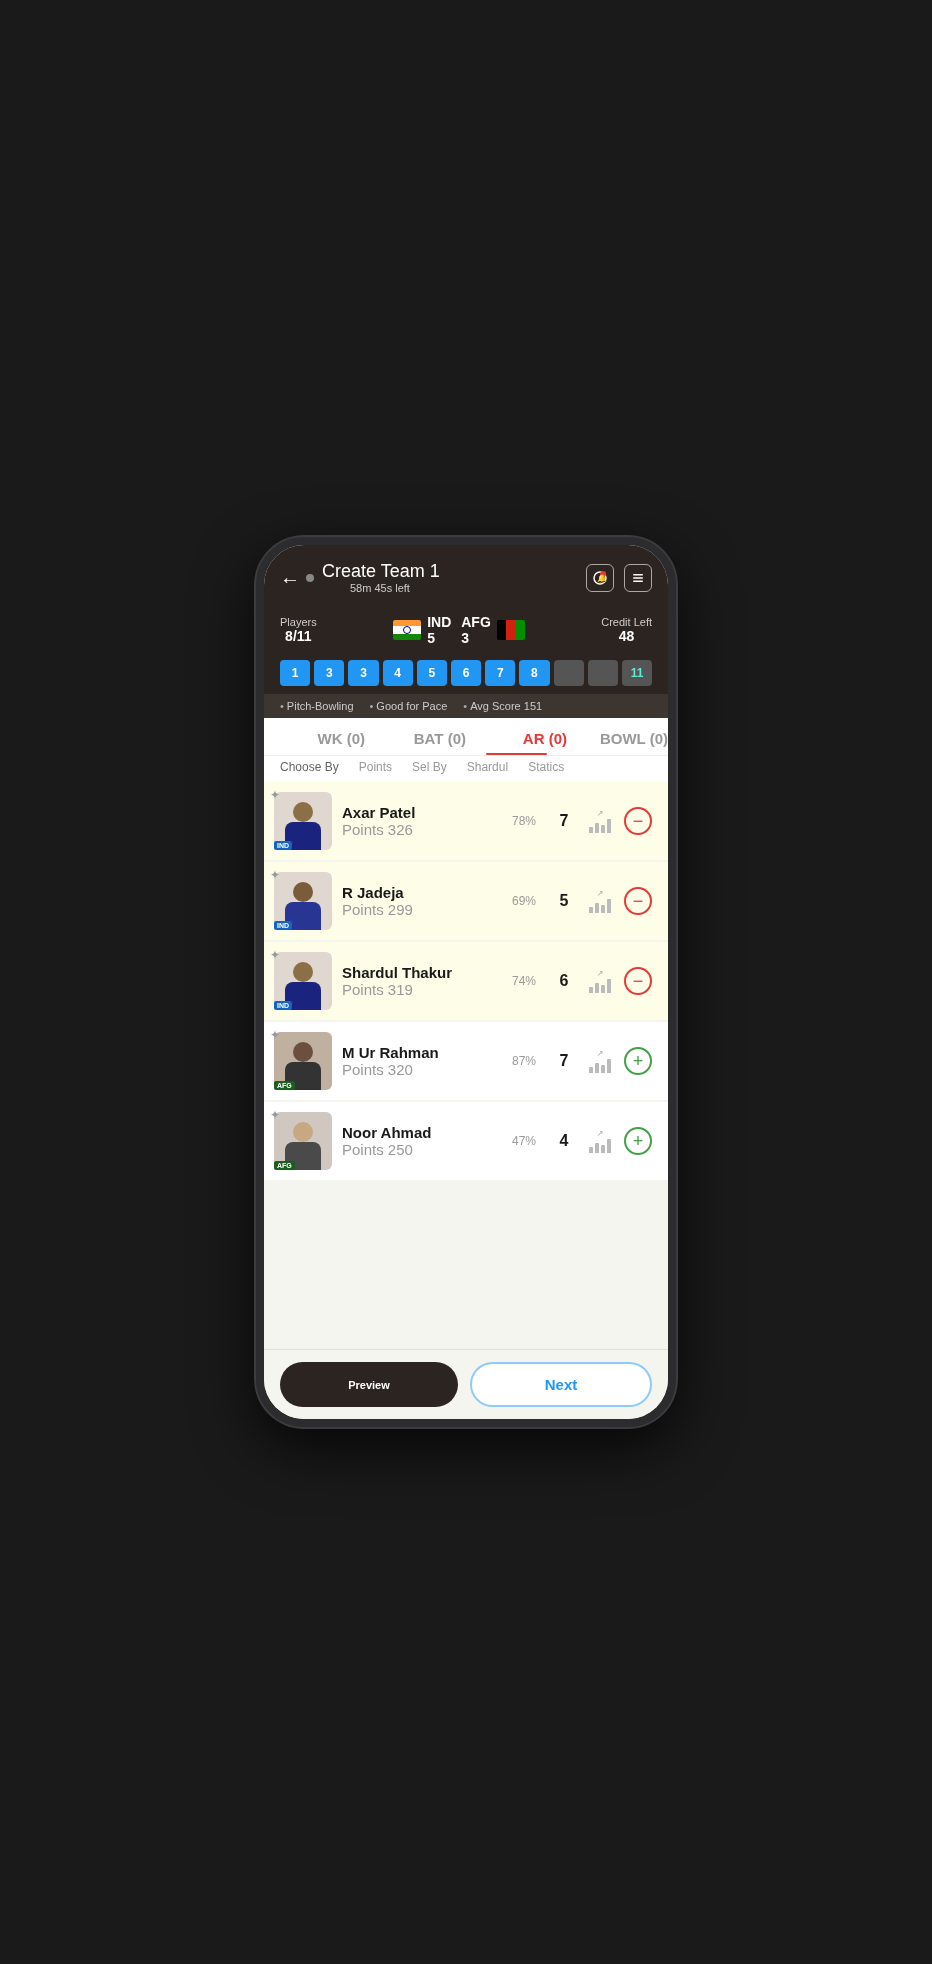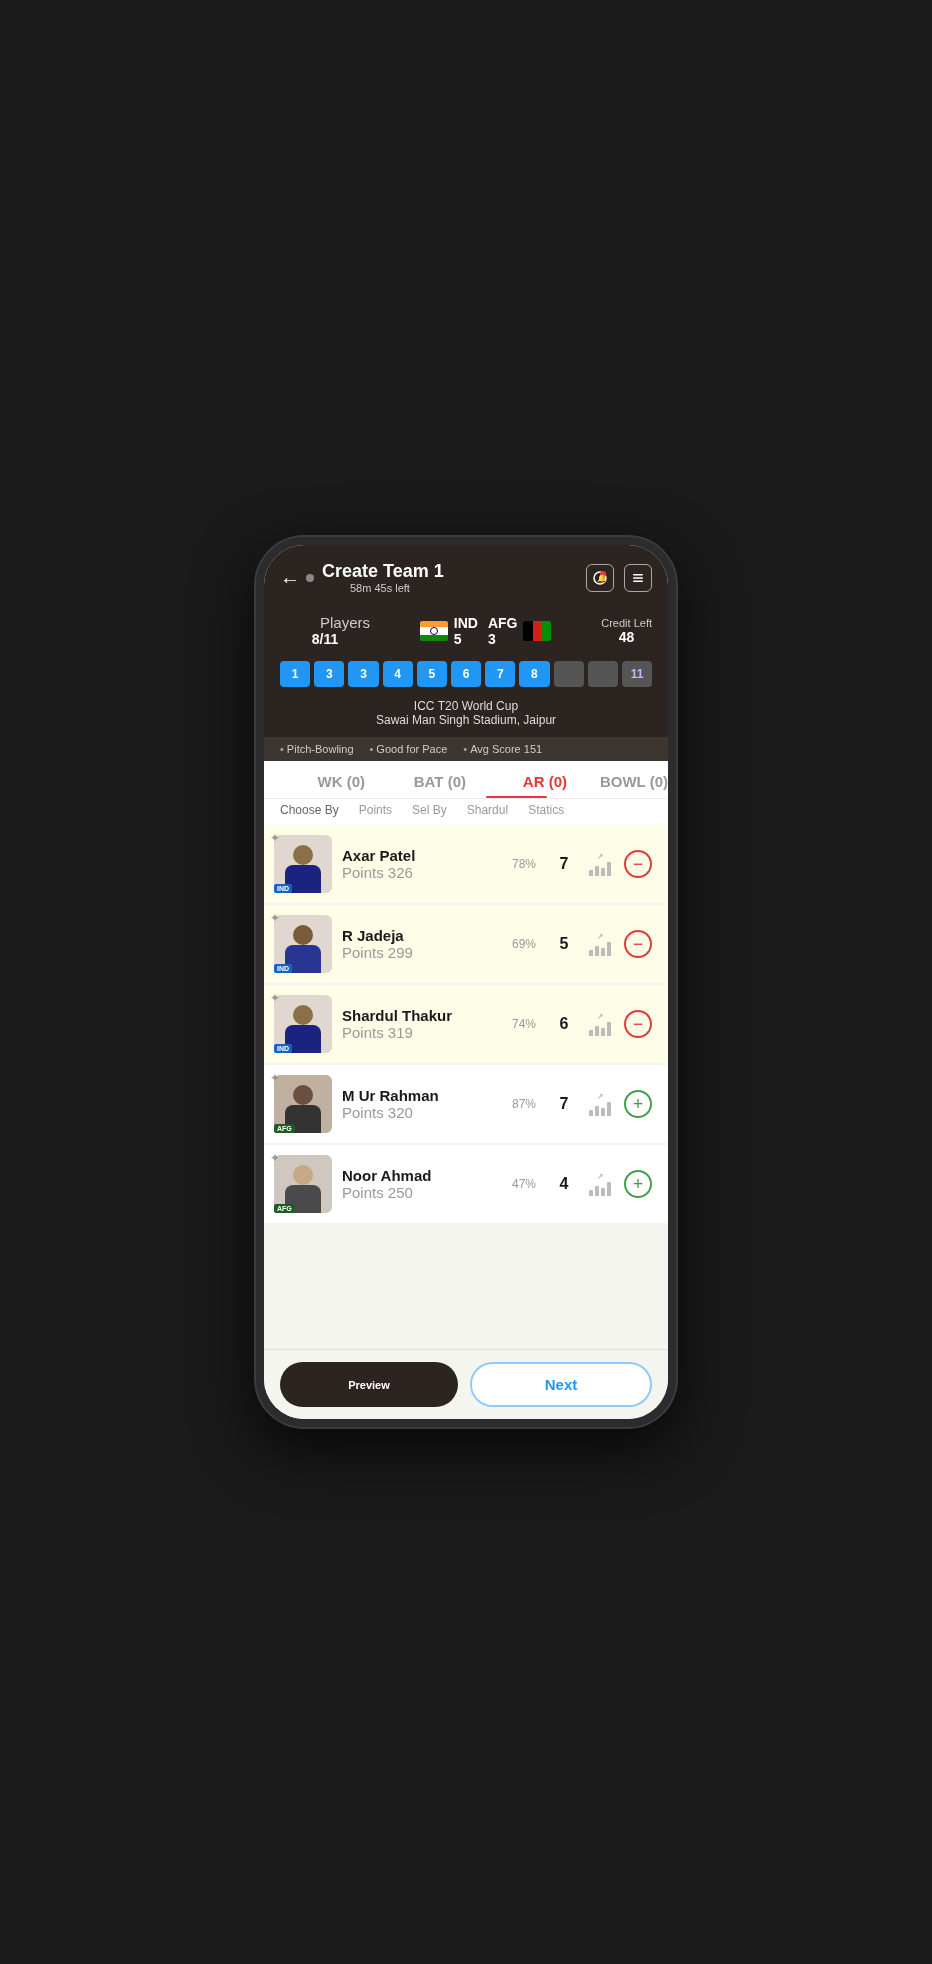--- a/index.html
+++ b/index.html
@@ -46,21 +46,21 @@
       align-items: center;
       color: white;
       gap: 4px;
     }
     .back-arrow {
       font-size: 20px;
       color: white;
     }
     .header-title {
       font-size: 18px;
-      font-weight: 700;
+      font-weight: 400;
       color: white;
     }
     .header-subtitle {
       font-size: 11px;
       color: #ccc;
       margin-left: 28px;
     }
     .header-icons {
       display: flex;
       gap: 10px;
@@ -83,23 +83,22 @@
       padding: 8px 16px;
       display: flex;
       align-items: center;
       justify-content: space-between;
       flex-shrink: 0;
     }
     .players-info {
       text-align: center;
     }
     .players-label {
-      font-size: 15px;
+      font-size: 11px;
       color: #ccc;
-      margin-left: 40px;
     }
     .players-value {
       font-size: 14px;
       font-weight: 700;
       color: white;
     }
     .teams-center {
       display: flex;
       align-items: center;
       gap: 10px;
@@ -147,21 +146,21 @@
       width: 32px;
       height: 26px;
       border-radius: 4px;
       display: flex;
       align-items: center;
       justify-content: center;
       font-size: 12px;
       font-weight: 700;
     }
     .slot-active { background: #2196F3; color: white; }
-    .slot-inactive { background: #555; color: #c4b5fd; }
+    .slot-inactive { background: #555; color: #5eead4; }
     
     .venue-bar {
       background: #2c2420;
       text-align: center;
       padding: 4px 16px 10px;
       flex-shrink: 0;
     }
     .venue-text { font-size: 12px; color: #ddd; }
     
     .pitch-bar {
@@ -497,24 +496,20 @@
       <div class="slot slot-active">4</div>
       <div class="slot slot-active">5</div>
       <div class="slot slot-active">6</div>
       <div class="slot slot-active">7</div>
       <div class="slot slot-active">8</div>
       <div class="slot slot-inactive"></div>
       <div class="slot slot-inactive"></div>
       <div class="slot slot-inactive">11</div>
     </div>
 
-    <div class="venue-bar">
-      <div class="venue-text">ICC T20 World Cup</div>
-      <div class="venue-text">Sawai Man Singh Stadium, Jaipur</div>
-    </div>
 
     <div class="pitch-bar">
       <span class="pitch-item"><span class="pitch-dot">•</span><span>Pitch-Bowling</span></span>
       <span class="pitch-item"><span class="pitch-dot">•</span><span>Good for Pace</span></span>
       <span class="pitch-item"><span class="pitch-dot">•</span><span>Avg Score 151</span></span>
     </div>
 
     <div class="tabs-section">
       <div class="tabs-row">
         <div class="tab">WK (0)</div>

